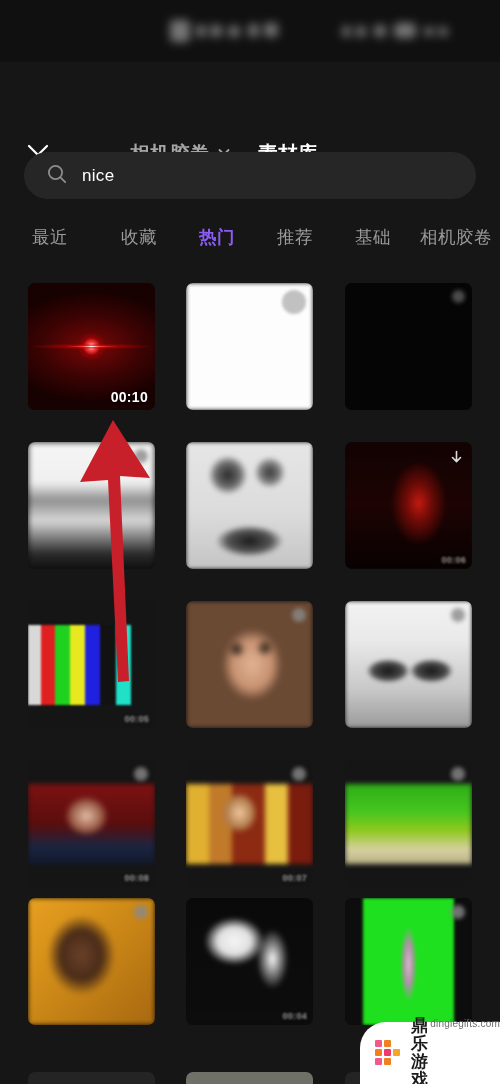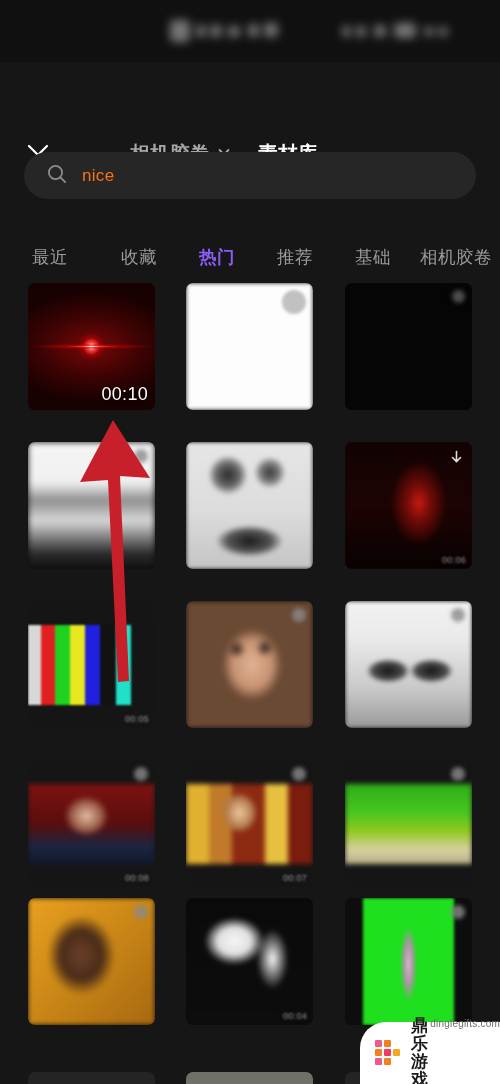--- a/index.html
+++ b/index.html
@@ -40,47 +40,47 @@
     bottom:-12px; width:26px; height:3.5px; border-radius:2px; background:#e8590c;
   }
 
   
   .search-wrap { position:absolute; left:24px; top:152px; width:452px; height:47px; }
   .search-box {
     width:100%; height:100%; border-radius:24px; background:#262626;
     display:flex; align-items:center; padding-left:22px; gap:14px; cursor:text;
   }
   .search-icon { flex:0 0 auto; display:block; }
-  .search-value { color:#f97316; font-size:17px; letter-spacing:.3px; }
+  .search-value { color:#ffffff; font-size:17px; letter-spacing:.3px; }
 
   
   .cat-tabs {
     position:absolute; left:0; top:225px; width:500px; height:44px;
-    display:flex; align-items:flex-end;
+    display:flex; align-items:flex-start;
   }
   .cat-tab {
     flex:0 0 auto; text-align:center; font-size:17.5px; color:#9a9a9a;
     cursor:pointer; letter-spacing:.5px;
   }
   .cat-tab.active { color:#8b5cf6; font-weight:700; }
 
   
   .grid { position:absolute; left:0; top:277px; width:500px; height:807px; }
   .cell { position:absolute; width:127px; }
   .thumb {
     position:relative; width:127px; border-radius:7px; overflow:hidden;
     background:#0c0c0c; cursor:pointer;
   }
   .thumb.sq { height:127px; }
   .thumb.land { height:127px; display:flex; align-items:center; justify-content:center; background:#151515; }
   .thumb.land .inner { width:127px; height:80px; }
 
   .dur {
     position:absolute; right:7px; bottom:5px;
-    color:#fff; font-size:18px; font-weight:400;
+    color:#fff; font-size:14px; font-weight:700;
     text-shadow:0 1px 3px rgba(0,0,0,.85); letter-spacing:.3px;
   }
   .dur.small { font-size:9px; opacity:.55; right:6px; bottom:4px; filter:blur(1.1px); }
 
   .dl-icon { position:absolute; right:7px; top:7px; width:17px; height:17px; }
   .dl-icon.circle {
     width:24px; height:24px; border-radius:50%;
     background:rgba(120,120,120,.45); filter:blur(1.4px);
   }
   .dl-icon.dot { width:13px; height:13px; border-radius:50%; background:#4b4b4b; filter:blur(2px); }

